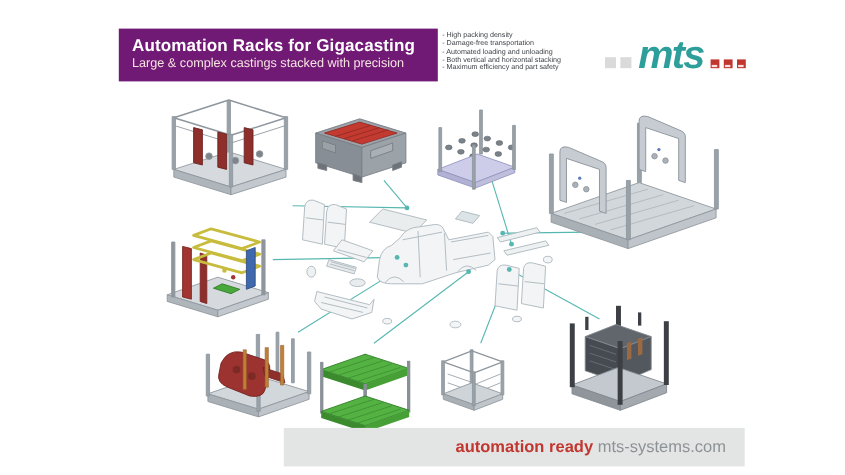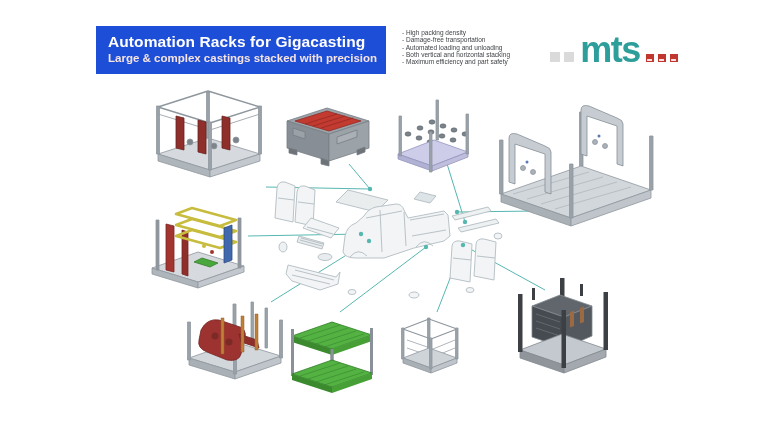--- a/index.html
+++ b/index.html
@@ -1,29 +1,29 @@
 <!DOCTYPE html>
 <html><head>
 <meta charset="utf-8">
 <style>
   html,body{margin:0;padding:0;background:#fff;}
   .stage{position:relative;width:768px;height:432px;background:#ffffff;overflow:hidden;
          font-family:"Liberation Sans",sans-serif;}
   
-  .banner{position:absolute;left:96px;top:26px;width:290px;height:48px;background:#1d4ed8;
+  .banner{position:absolute;left:108px;top:26px;width:290px;height:48px;background:#701a75;
           box-sizing:border-box;padding:6px 0 0 12px;}
   .banner .title{color:#ffffff;font-size:15.5px;font-weight:bold;letter-spacing:0.1px;line-height:19px;}
-  .banner .subtitle{color:#f6e3e2;font-size:11.5px;line-height:15px;font-weight:bold;}
+  .banner .subtitle{color:#f6e3e2;font-size:11.5px;line-height:15px;}
   
   .features{position:absolute;left:402px;top:29px;width:160px;color:#3f4347;}
   .feature-item{font-size:6.5px;line-height:7.3px;white-space:nowrap;}
   .feature-item::before{content:"- ";}
   
   .logo{position:absolute;left:544px;top:24px;width:140px;}
-  .logo-row{display:flex;align-items:flex-end;justify-content:center;gap:4px;height:40px;}
+  .logo-row{display:flex;align-items:flex-end;justify-content:center;gap:4px;height:40px;font-style:italic;}
   .sq{display:inline-block;}
   .sq.gray{width:10px;height:10px;background:#dadada;margin-bottom:2px;}
   .sq.red{width:8px;height:8px;background:#c23630;margin-bottom:2px;position:relative;}
   .sq.red i{position:absolute;left:1.5px;bottom:1.5px;width:5px;height:2px;background:rgba(255,255,255,.85);}
   .brand{font-size:36px;font-weight:bold;color:#2d9e9a;line-height:0.78;letter-spacing:-1.5px;margin:0 2px;}
   .tagline{margin-top:4px;text-align:center;font-size:15.5px;color:#3f4347;letter-spacing:0.2px;}
   
   .footer-bar{position:absolute;left:258px;top:389px;width:419px;height:35px;background:#e3e4e4;
               box-sizing:border-box;display:flex;align-items:center;justify-content:flex-end;
               padding-right:17px;font-size:15px;white-space:pre;}
@@ -286,14 +286,18 @@
         </span>
       <span class="sq red">
           <i></i>
         </span>
       <span class="sq red">
           <i></i>
         </span>
     </div>
   </div>
 
+  <div class="footer-bar">
+    <span class="highlight">automation ready</span>
+    <span class="site"> mts-systems.com</span>
+  </div>
 
 </div>
 
 </body></html>

